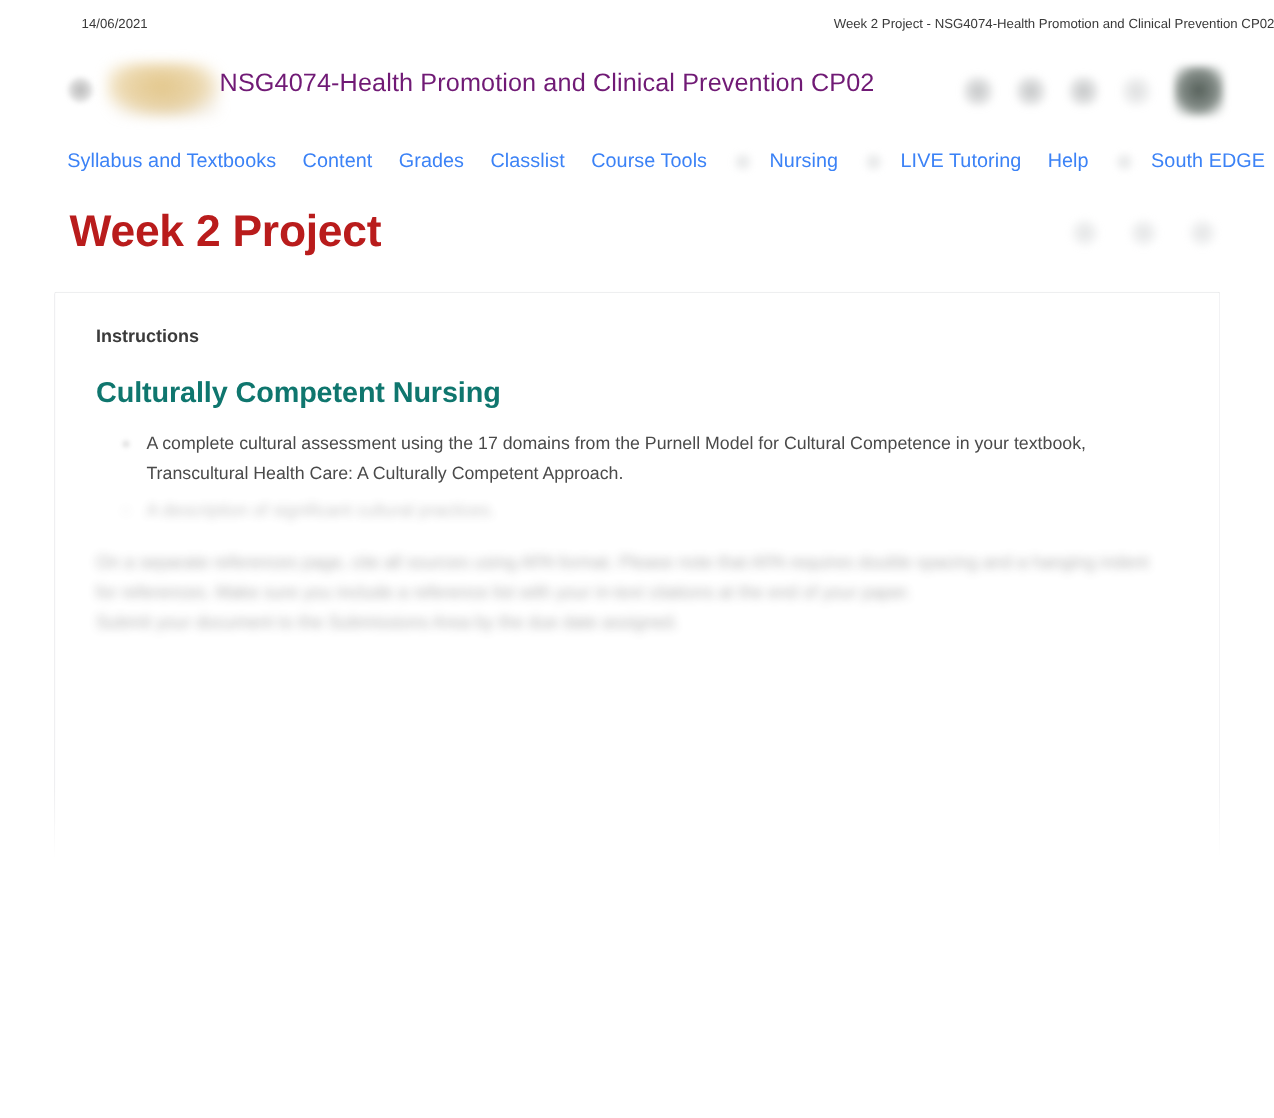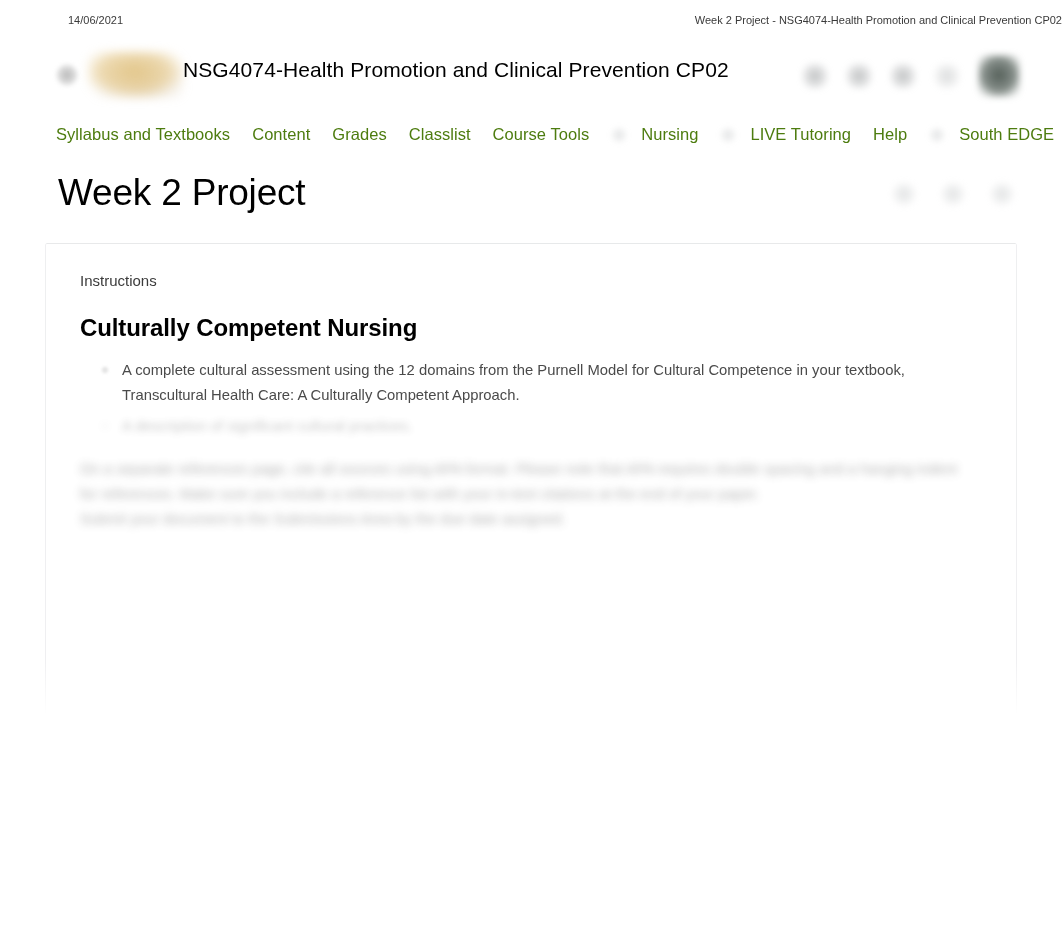--- a/index.html
+++ b/index.html
@@ -54,21 +54,21 @@
     background:
       radial-gradient(ellipse at 48% 42%, rgba(226,196,132,.92) 0%, rgba(231,205,150,.72) 48%, rgba(255,255,255,0) 76%),
       radial-gradient(ellipse at 55% 72%, rgba(198,176,140,.42) 0%, rgba(255,255,255,0) 70%);
     filter: blur(5px);
   }
   .course-title {
     position: absolute;
     left: 183px; top: 12px;
     font-size: 21px;
     font-weight: 400;
-    color: #000000;
+    color: #701a75;
     letter-spacing: .1px;
     white-space: nowrap;
   }
   .top-icons {
     position: absolute;
     right: 42px; top: 8px;
     height: 44px;
     display: flex;
     align-items: center;
     gap: 18px;
@@ -98,21 +98,21 @@
   }
   .nav-inner {
     position: absolute;
     left: 56px; right: 30px; top: 0;
     display: flex;
     align-items: center;
     white-space: nowrap;
   }
   .nav-item {
     font-size: 16.5px;
-    color: #4d7c0f;
+    color: #3b82f6;
     padding: 0 0;
     margin-right: 22px;
     cursor: pointer;
     letter-spacing: .05px;
   }
   .nav-caret {
     width: 16px; height: 16px;
     margin-right: 14px;
     flex: 0 0 auto;
     background: radial-gradient(circle at 50% 50%, rgba(150,155,158,.26) 0%, rgba(180,184,186,.14) 55%, rgba(255,255,255,0) 80%);
@@ -122,22 +122,22 @@
   
   .page-head {
     position: absolute;
     top: 172px; left: 0; right: 0;
     height: 58px;
   }
   .page-title {
     position: absolute;
     left: 58px; top: 0;
     font-size: 37px;
-    font-weight: 400;
-    color: #000000;
+    font-weight: 700;
+    color: #b91c1c;
     letter-spacing: -.2px;
   }
   .page-head-actions {
     position: absolute;
     right: 48px; top: 10px;
     display: flex;
     align-items: center;
     gap: 25px;
   }
   .pha {
@@ -158,28 +158,28 @@
     border-radius: 2px;
     overflow: hidden;
     -webkit-mask-image: linear-gradient(to bottom, #000 0%, #000 88%, rgba(0,0,0,0) 100%);
             mask-image: linear-gradient(to bottom, #000 0%, #000 88%, rgba(0,0,0,0) 100%);
   }
   .card-body {
     padding: 28px 34px 0 34px;
   }
   .instr-label {
     font-size: 15px;
-    font-weight: normal;
+    font-weight: bold;
     color: #3b3b3b;
     margin-bottom: 25px;
   }
   .assign-title {
     font-size: 24px;
     font-weight: bold;
-    color: #000000;
+    color: #0f766e;
     margin-bottom: 8px;
     letter-spacing: -.1px;
   }
   .para {
     font-size: 14.8px;
     line-height: 25px;
     color: #4a4a4a;
     margin-bottom: 17px;
   }
   .bullets {
@@ -276,21 +276,21 @@
   </div>
 </div>
 
 <div class="content-card">
   <div class="card-body">
     <div class="instr-label">Instructions</div>
     <div class="assign-title">Culturally Competent Nursing</div>
 
 
     <ul class="bullets">
-      <li>A complete cultural assessment using the 12 domains from the Purnell Model for Cultural Competence in your textbook, Transcultural Health Care: A Culturally Competent Approach.</li>
+      <li>A complete cultural assessment using the 17 domains from the Purnell Model for Cultural Competence in your textbook, Transcultural Health Care: A Culturally Competent Approach.</li>
       <li class="li-faded">A description of significant cultural practices.</li>
     </ul>
 
     <div class="faded-block">
       <p>On a separate references page, cite all sources using APA format. Please note that APA requires double spacing and a hanging indent</p>
       <p>for references. Make sure you include a reference list with your in-text citations at the end of your paper.</p>
       <p>Submit your document to the Submissions Area by the due date assigned.</p>
     </div>
   </div>
   <div class="bottom-fade"></div>

